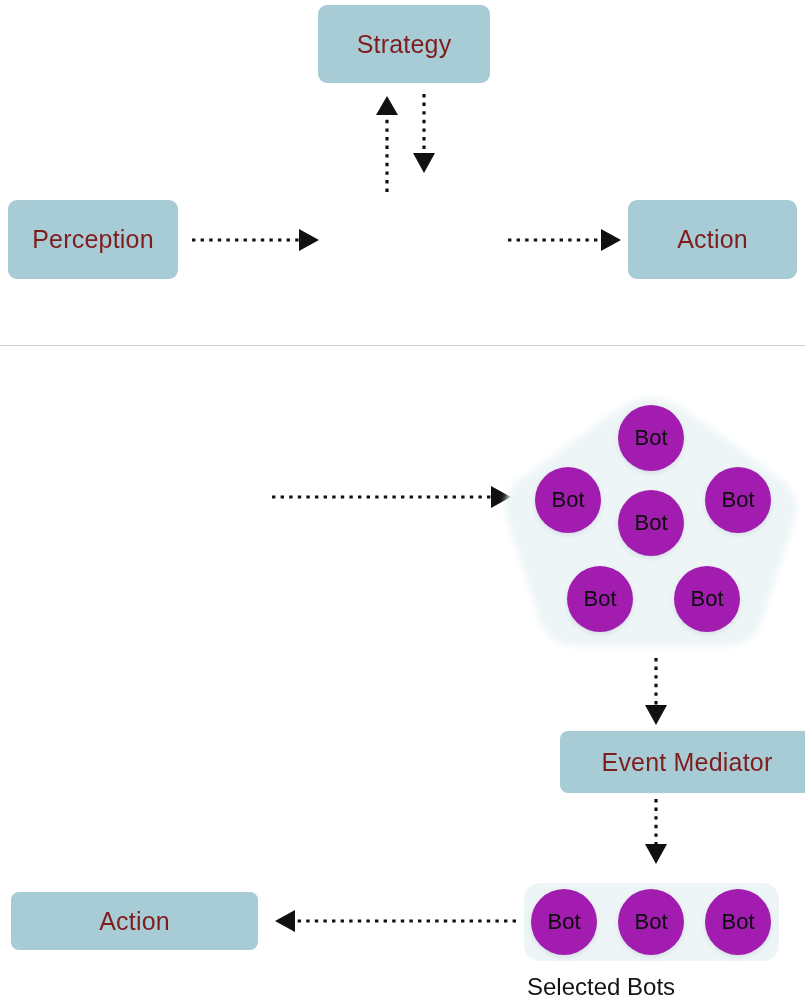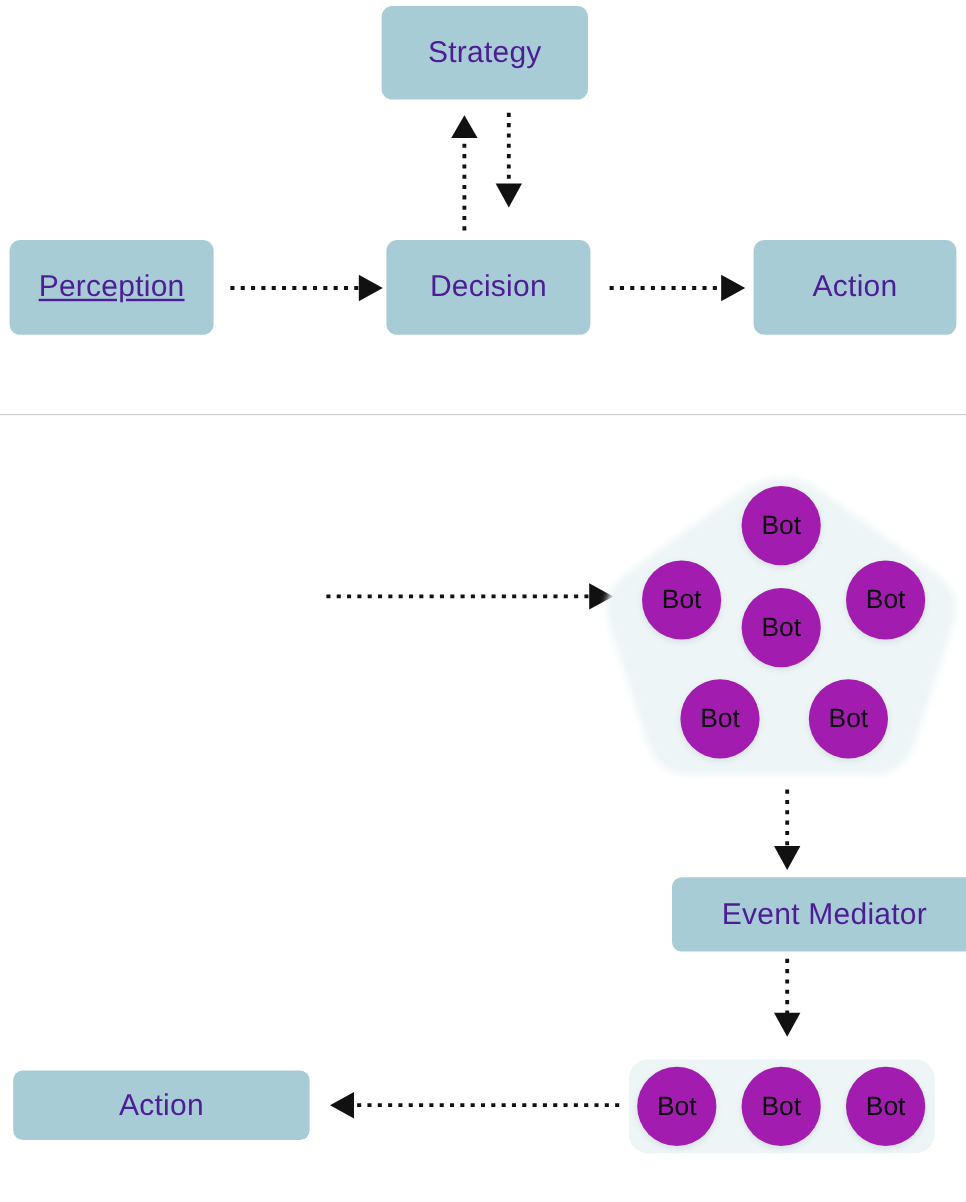--- a/index.html
+++ b/index.html
@@ -26,21 +26,21 @@
   }
 
   
   .node-box {
     position: absolute;
     background: #a8ccd6;
     border-radius: 9px;
     display: flex;
     align-items: center;
     justify-content: center;
-    color: #4c1d95;
+    color: #7f1d1d;
     font-size: 25px;
     font-weight: 400;
     letter-spacing: 0.2px;
     box-sizing: border-box;
     text-align: center;
     line-height: 1;
     user-select: none;
   }
 
   
@@ -163,27 +163,24 @@
     <g>
       <line class="dot-line" x1="516" y1="921" x2="294" y2="921"></line>
       <polygon class="arrow-head" points="295,910 295,932 275,921"></polygon>
     </g>
   </svg>
 
   <div class="node-box" style="left:318px; top:5px; width:172px; height:78px;">
     <span>Strategy</span>
   </div>
 
-  <div class="node-box" style="left:8px; top:200px; width:170px; height:79px;text-decoration:underline;">
+  <div class="node-box" style="left:8px; top:200px; width:170px; height:79px;">
     <span>Perception</span>
   </div>
 
-  <div class="node-box" style="left:322px; top:200px; width:170px; height:79px;">
-    <span>Decision</span>
-  </div>
 
   <div class="node-box" style="left:628px; top:200px; width:169px; height:79px;">
     <span>Action</span>
   </div>
 
   <div class="divider"></div>
 
 
   <div class="cluster-blob">
     <svg width="306" height="262" viewBox="0 0 306 262">
@@ -242,18 +239,19 @@
   </div>
 
   <div class="bot-circle" style="left:618px; top:889px; width:66px; height:66px;">
     <span>Bot</span>
   </div>
 
   <div class="bot-circle" style="left:705px; top:889px; width:66px; height:66px;">
     <span>Bot</span>
   </div>
 
+  <div class="caption" style="left:527px; top:975px;">Selected Bots</div>
 
   <div class="node-box" style="left:11px; top:892px; width:247px; height:58px; border-radius:8px;">
     <span>Action</span>
   </div>
 
 </div>
 
 </body></html>

